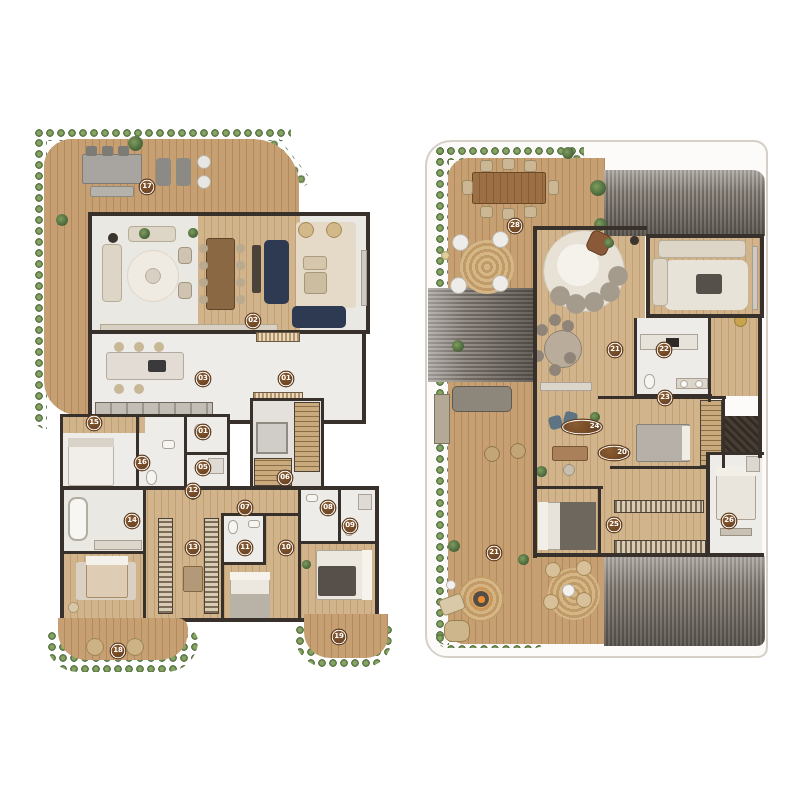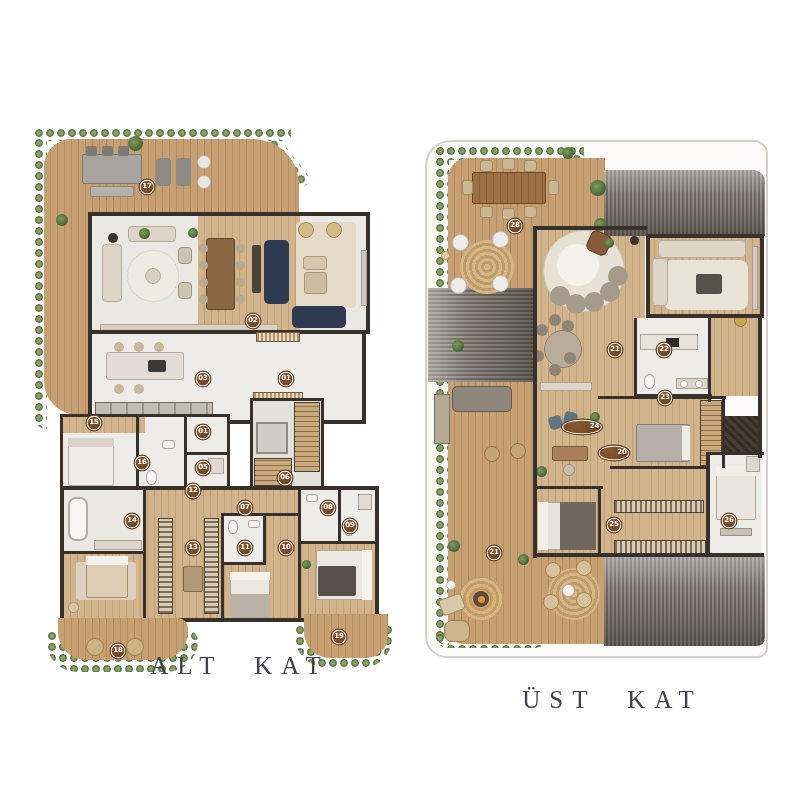--- a/index.html
+++ b/index.html
@@ -336,15 +336,13 @@
       <div class="marker" style="left: 615px; top: 350px;">21</div>
       <div class="marker" style="left: 664px; top: 350px;">22</div>
       <div class="marker" style="left: 665px; top: 398px;">23</div>
       <div class="marker" style="left: 582px; top: 427px; padding-left: 25px;">24</div>
       <div class="marker" style="left: 614px; top: 525px;">25</div>
       <div class="marker" style="left: 729px; top: 521px;">26</div>
       <div class="marker" style="left: 494px; top: 553px;">21</div>
       <div class="marker" style="left: 515px; top: 226px;">28</div>
     </div>
 
-  <div class="cap" style="left:120px;top:652px;width:240px;">ALT KAT</div>
-  <div class="cap" style="left:490px;top:686px;width:245px;">ÜST KAT</div>
 </div>
 
 </body></html>

